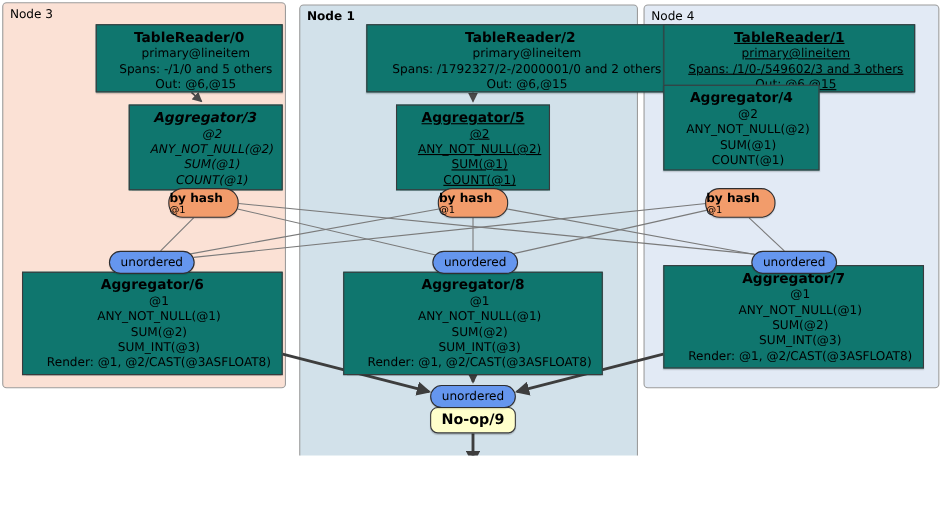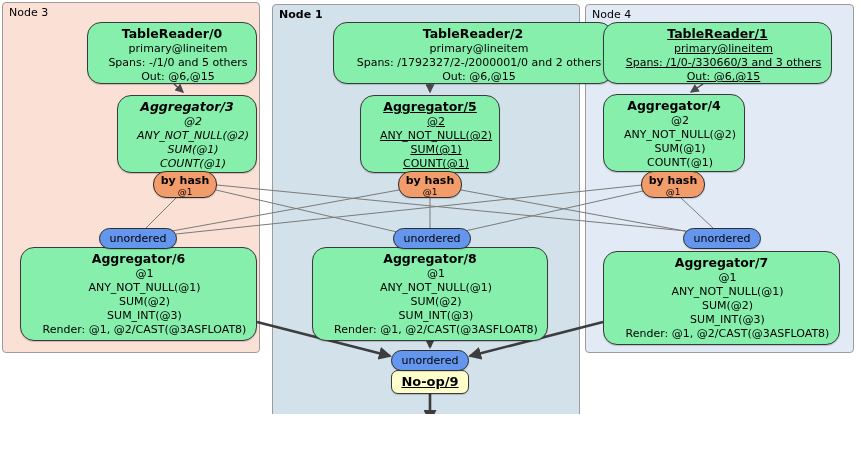--- a/index.html
+++ b/index.html
@@ -5,30 +5,30 @@
   html,body{margin:0;padding:0;background:#ffffff;}
   .stage{
     position:relative;width:859px;height:414px;overflow:hidden;
     font-family:"DejaVu Sans","Liberation Sans",sans-serif;color:#000;
   }
   .panel{position:absolute;border:1px solid #9c9c9c;border-radius:4px;box-sizing:border-box;}
   .panel-label{position:absolute;font-size:11px;color:#000;}
   .edges{position:absolute;left:0;top:0;z-index:2;}
   .pbox{
     position:absolute;z-index:3;box-sizing:border-box;
-    background:#86efac;border:1px solid #3a3a3c;border-radius:14px;
+    background:#0f766e;border:1px solid #3a3a3c;border-radius:0;
     text-align:center;padding-top:3px;
     box-shadow:0 1px 1px rgba(0,0,0,0.18);
   }
   .ptitle{font-size:12.5px;font-weight:bold;line-height:16px;white-space:nowrap;}
   .pline{font-size:11px;line-height:14px;white-space:nowrap;padding-left:12px;}
   .router{
     position:absolute;z-index:4;box-sizing:border-box;
     background:#f29c6b;border:1px solid #2e2e30;border-radius:13px;
-    text-align:center;box-shadow:0 1px 1px rgba(0,0,0,0.15);
+    text-align:left;box-shadow:0 1px 1px rgba(0,0,0,0.15);
   }
   .router-label{font-size:11px;font-weight:bold;line-height:13px;margin-top:2px;}
   .router-key{font-size:9px;line-height:10px;}
   .sync{
     position:absolute;z-index:4;box-sizing:border-box;
     background:#6596ee;border:1px solid #2e2e30;border-radius:11px;
     text-align:center;box-shadow:0 1px 1px rgba(0,0,0,0.15);
   }
   .sync-label{font-size:11px;font-weight:normal;line-height:19px;}
   .termbox{
@@ -131,33 +131,33 @@
     <div class="pline">@1</div>
     <div class="pline">ANY_NOT_NULL(@1)</div>
     <div class="pline">SUM(@2)</div>
     <div class="pline">SUM_INT(@3)</div>
     <div class="pline">Render: @1, @2/CAST(@3ASFLOAT8)</div>
   </div>
 
   <div class="pbox" style="left:603px;top:22px;width:229px;height:62px;text-decoration:underline;">
     <div class="ptitle">TableReader/1</div>
     <div class="pline">primary@lineitem</div>
-    <div class="pline">Spans: /1/0-/330660/3 and 3 others</div>
+    <div class="pline">Spans: /1/0-/549602/3 and 3 others</div>
     <div class="pline">Out: @6,@15</div>
   </div>
 
-  <div class="pbox" style="left:603px;top:94px;width:142px;height:78px;">
+  <div class="pbox" style="left:603px;top:77px;width:142px;height:78px;">
     <div class="ptitle">Aggregator/4</div>
     <div class="pline">@2</div>
     <div class="pline">ANY_NOT_NULL(@2)</div>
     <div class="pline">SUM(@1)</div>
     <div class="pline">COUNT(@1)</div>
   </div>
 
-  <div class="pbox" style="left:603px;top:251px;width:237px;height:94px;">
+  <div class="pbox" style="left:603px;top:241px;width:237px;height:94px;">
     <div class="ptitle">Aggregator/7</div>
     <div class="pline">@1</div>
     <div class="pline">ANY_NOT_NULL(@1)</div>
     <div class="pline">SUM(@2)</div>
     <div class="pline">SUM_INT(@3)</div>
     <div class="pline">Render: @1, @2/CAST(@3ASFLOAT8)</div>
   </div>
 
   <div class="router" style="left:153px;top:171px;width:64px;height:27px;">
     <div class="router-label">by hash</div>
@@ -178,20 +178,20 @@
   <div class="sync" style="left:393px;top:228px;width:78px;height:21px;">
     <div class="sync-label">unordered</div>
   </div>
   <div class="sync" style="left:683px;top:228px;width:78px;height:21px;">
     <div class="sync-label">unordered</div>
   </div>
   <div class="sync" style="left:391px;top:350px;width:78px;height:21px;">
     <div class="sync-label">unordered</div>
   </div>
 
-  <div class="termbox" style="left:391px;top:370px;width:78px;height:24px;text-decoration:underline;">
+  <div class="termbox" style="left:391px;top:370px;width:78px;height:24px;">
     <div class="term-label">No-op/9</div>
   </div>
   <div class="termbox" style="left:387px;top:425px;width:87px;height:24px;padding-left:11px;">
     <div class="term-label">Response</div>
   </div>
 
 </div>
 
 </body></html>

